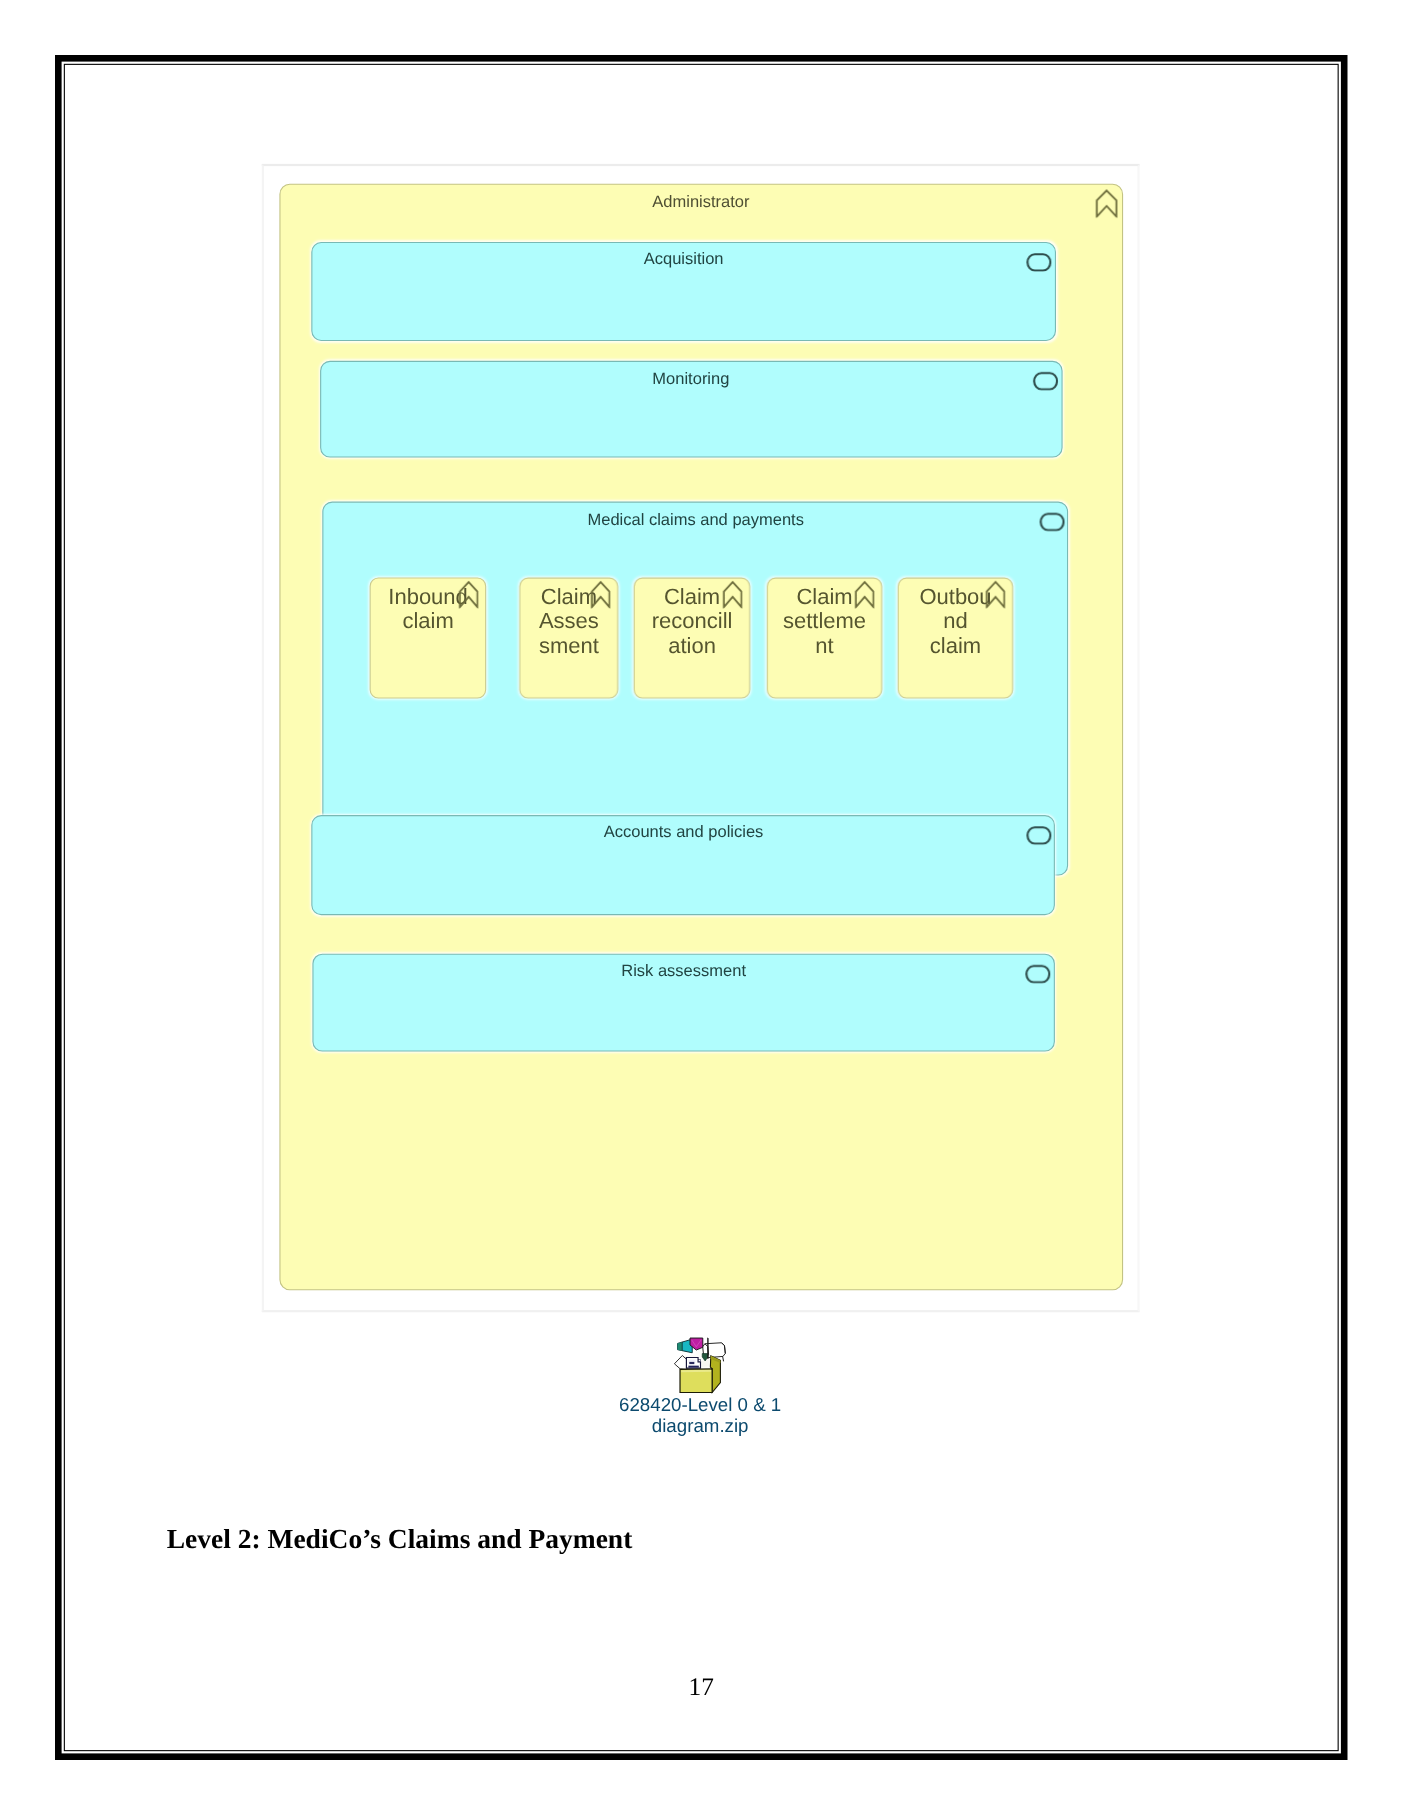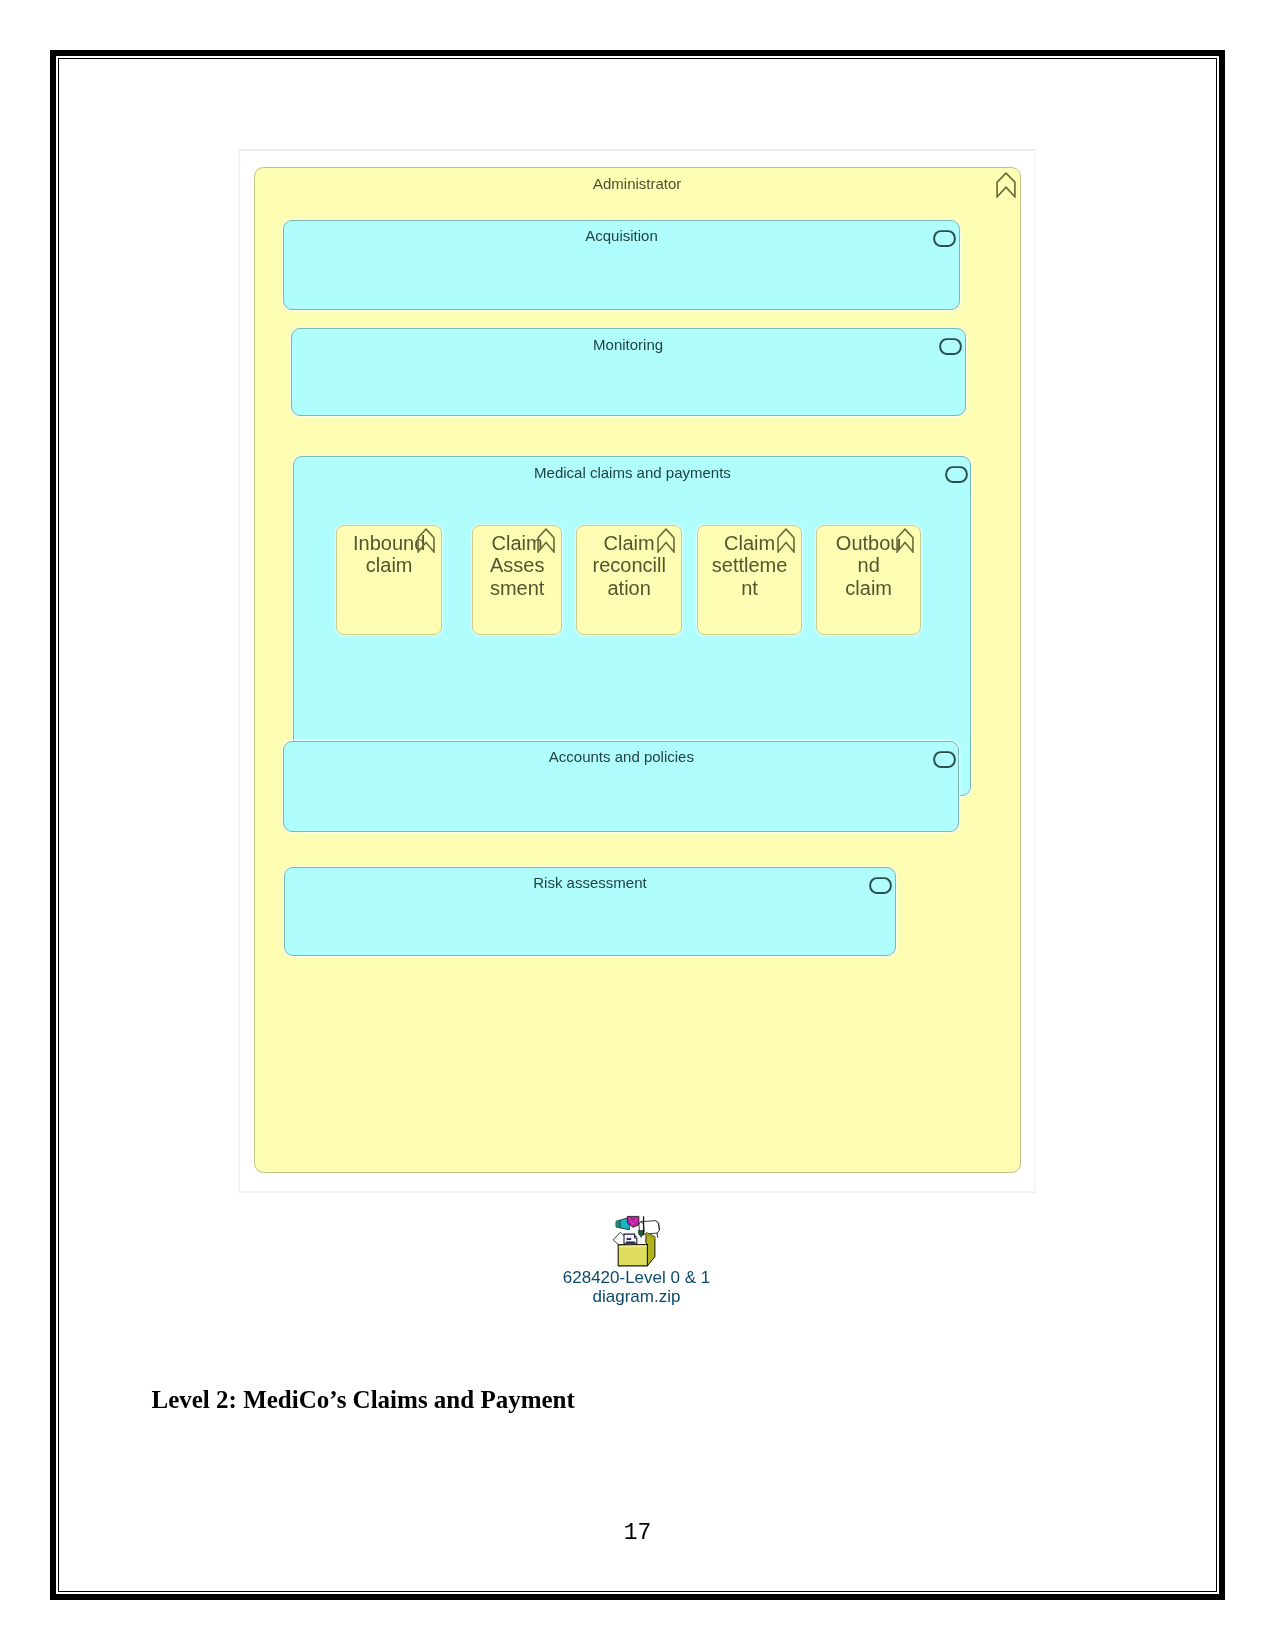--- a/index.html
+++ b/index.html
@@ -51,21 +51,21 @@
   .fn-title{
     position:absolute; left:3px; right:3px; top:6.6px; text-align:center;
     font-family:"Liberation Sans", sans-serif; font-size:20px; color:#55552f;
     line-height:22.2px;
   }
 
   .s1{ left:28.4px; top:52.2px;  width:677px; height:90px; }
   .s2{ left:36.0px; top:160.6px; width:675px; height:88px; }
   .s3{ left:38.9px; top:288.9px; width:678px; height:340px;padding-left:42px; }
   .s4{ left:28.8px; top:573.0px; width:676px; height:91px; }
-  .s5{ left:29.4px; top:699.2px; width:612px; height:89px; }
+  .s5{ left:29.4px; top:699.2px; width:675px; height:89px; }
   .s6{ left:29.4px; top:805.9px; width:675px; height:89px; }
   .svc .icon-svc{ right:2.6px; top:9.0px; }
   .f1{ left:41.7px;  top:67.1px; width:106px; height:110px; }
   .f2{ left:177.7px; top:67.1px; width:90px;  height:110px; }
   .f3{ left:281.7px; top:67.1px; width:106px; height:110px; }
   .f4{ left:402.6px; top:67.1px; width:105px; height:110px; }
   .f5{ left:521.7px; top:67.1px; width:105px; height:110px; }
   .fn .icon-role{ right:6.0px; top:2.9px; }
   .icon-role{ position:absolute; }
   .icon-role svg{ display:block; }
@@ -76,21 +76,21 @@
     position:absolute; left:499px; top:1267.5px; width:275px; text-align:center;
     font-family:"Liberation Sans", sans-serif; font-size:17px; color:#0c4a6e; line-height:19.2px;
   }
   .heading{
     position:absolute; left:151.5px; top:1387px;
     font-family:"Liberation Serif", serif; font-weight:bold; font-size:25px; color:#000;
     line-height:25px;
   }
   .page-num{
     position:absolute; left:0; right:0; top:1522px; text-align:center;
-    font-family:Liberation Mono, monospace; font-size:23px; color:#000; line-height:23px;
+    font-family:Liberation Serif, serif; font-size:23px; color:#000; line-height:23px;
   }
 </style>
 </head>
 <body>
 
 <div class="page-border-outer"></div>
 <div class="page-border-inner"></div>
 
 <div class="diagram-frame">
   <div class="actor-box">

